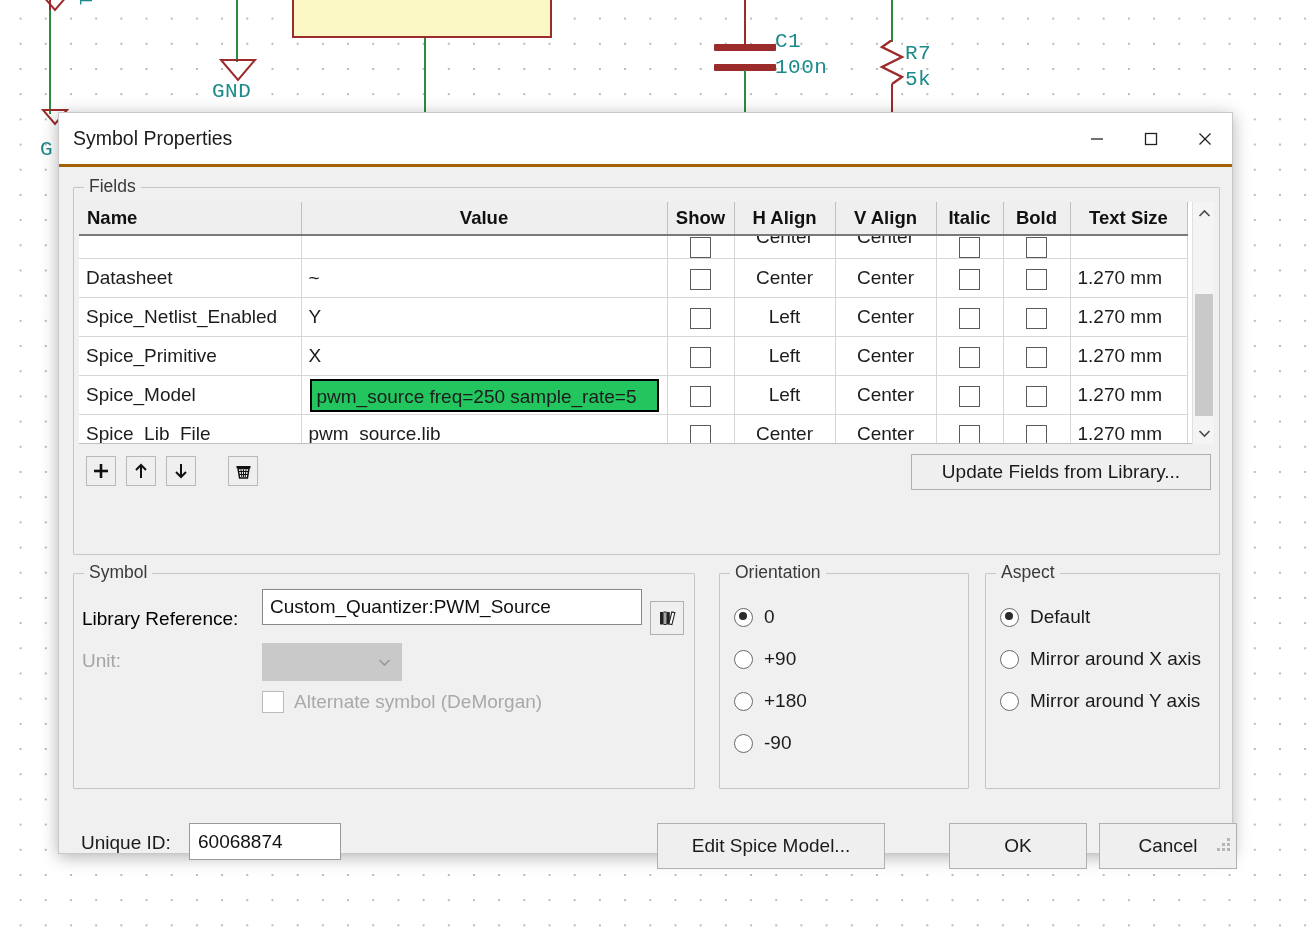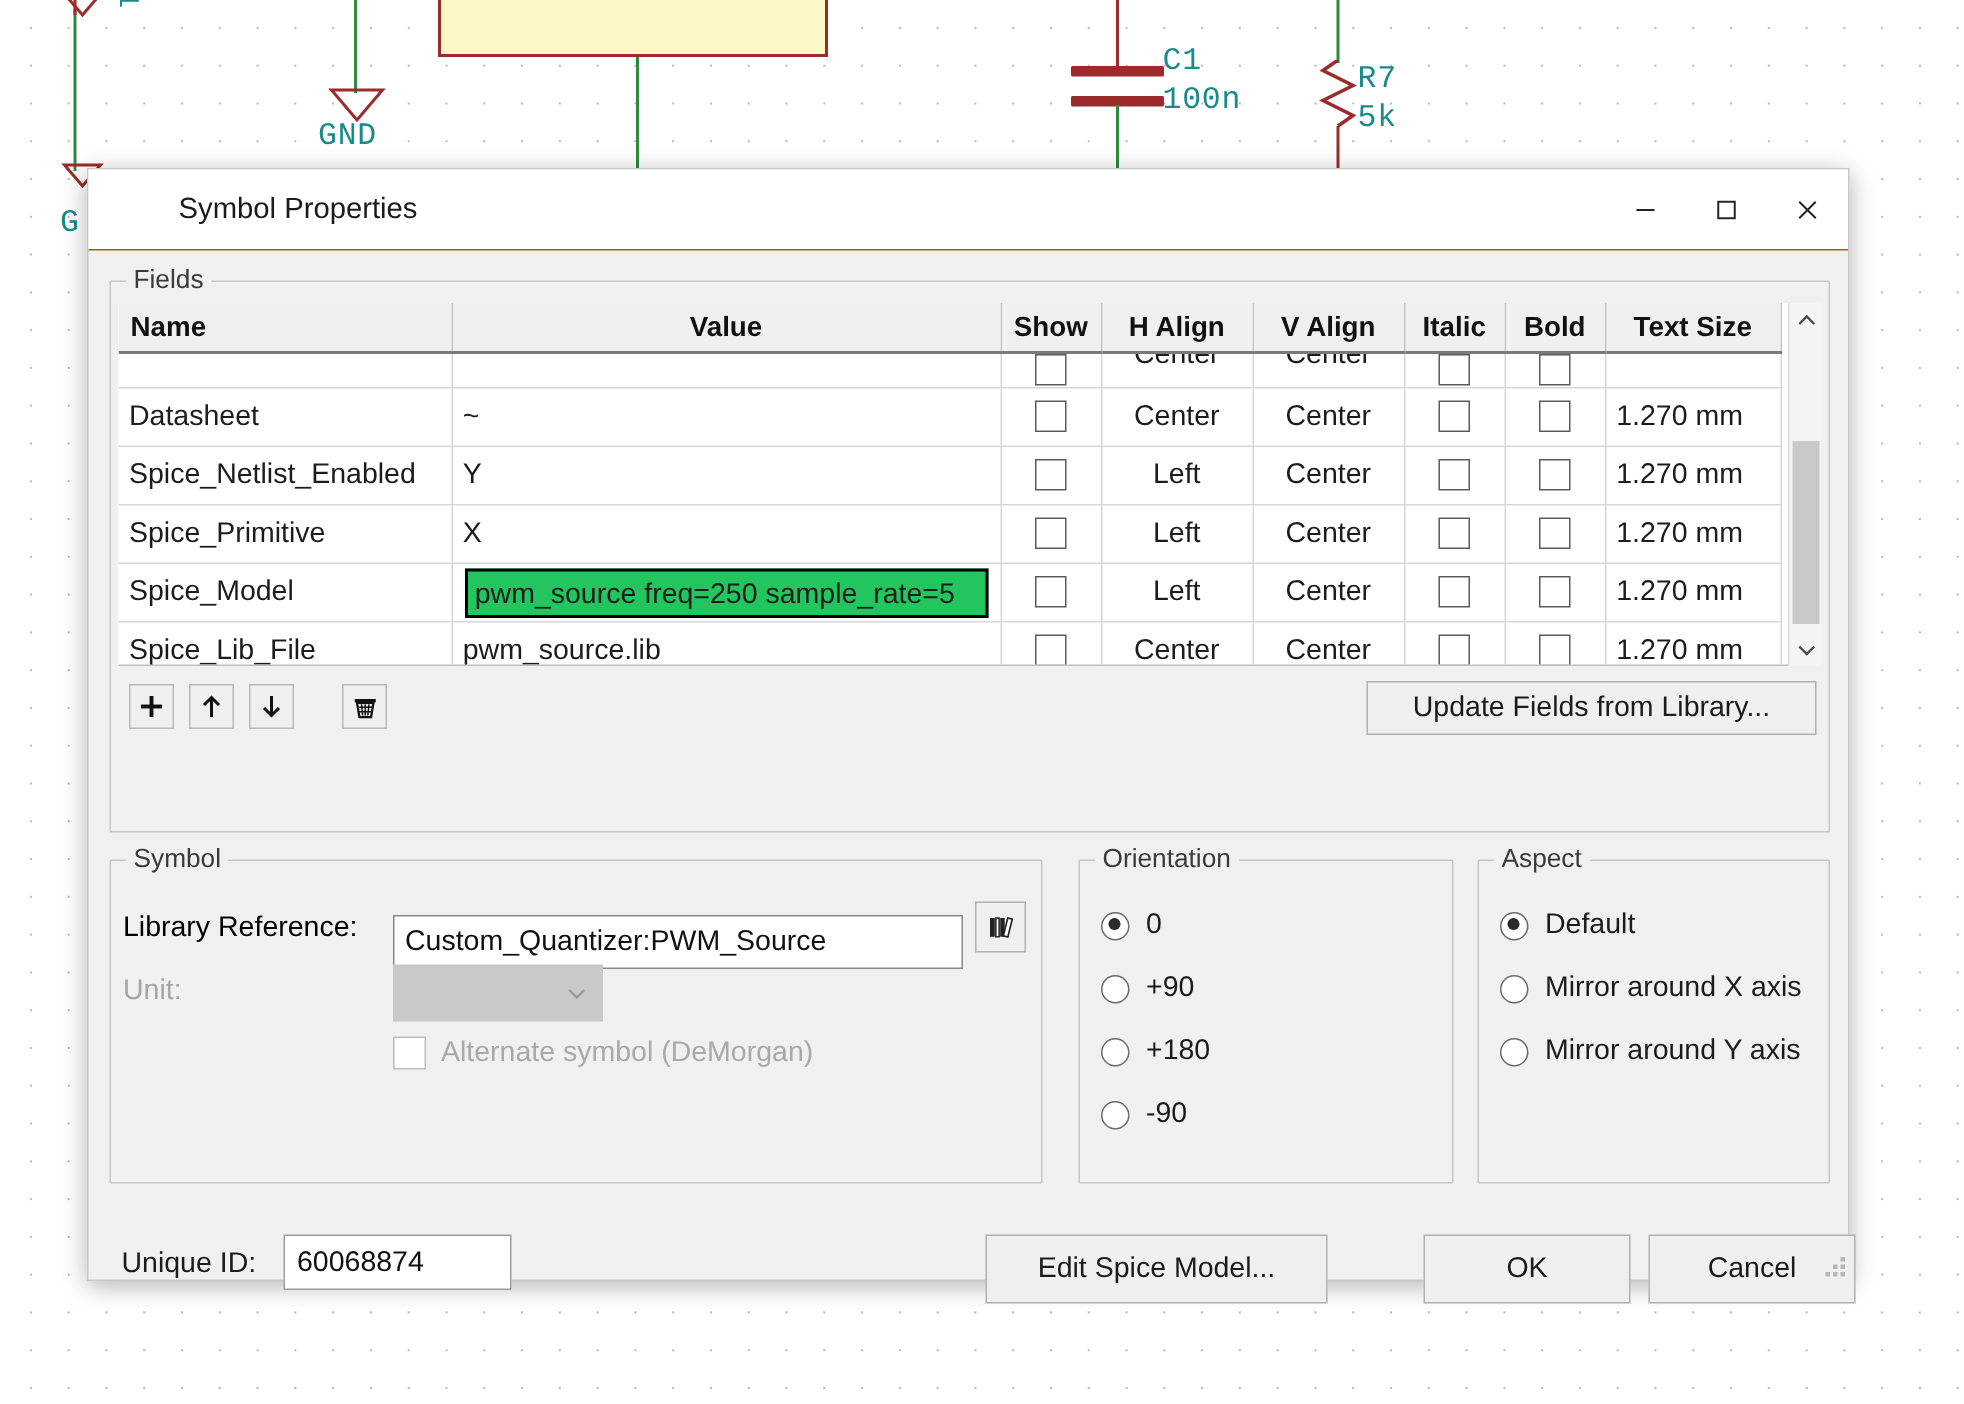--- a/index.html
+++ b/index.html
@@ -41,21 +41,21 @@
     left: 58px; top: 112px;
     width: 1175px; height: 742px;
     background: #f0f0f0;
     border: 1px solid #c8c8c8;
     box-shadow: 0 3px 16px rgba(0,0,0,0.30);
     display: flex; flex-direction: column;
   }
   #titlebar {
     height: 54px; background: #ffffff;
     display: flex; align-items: center;
-    flex: 0 0 auto; border-bottom: 1px solid #a16207; padding-left: 46px;
+    flex: 0 0 auto; border-bottom: 3px solid #a16207;
   }
   #title-text {
     margin-left: 14px; font-size: 19.5px; color: #1b1b1b;
   }
   .win-btn {
     width: 54px; height: 54px;
     display: flex; align-items: center; justify-content: center;
     cursor: default;
   }
 
@@ -149,21 +149,21 @@
     font-size: 19px; color: #1b1b1b; cursor: default;
     font-family: "Liberation Sans", sans-serif;
   }
 
   
   #symbol-gb { left: 14px; top: 406px; width: 622px; height: 216px; padding-left: 41px; }
   #lib-ref-label {
     position: absolute; left: 8px; top: 34px; font-size: 19px; color: #000000;
   }
   #lib-ref-input {
-    position: absolute; left: 188px; top: 36px;
+    position: absolute; left: 188px; top: 15px;
     width: 380px; height: 36px;
     border: 1px solid #888; background: #fff;
     font-size: 19px; padding: 0 7px; color: #111;
     font-family: "Liberation Sans", sans-serif;
   }
   #lib-browse {
     position: absolute; left: 576px; top: 27px;
     width: 34px; height: 34px; background: #efefef;
     border: 1px solid #b0b0b0;
     display: flex; align-items: center; justify-content: center;

